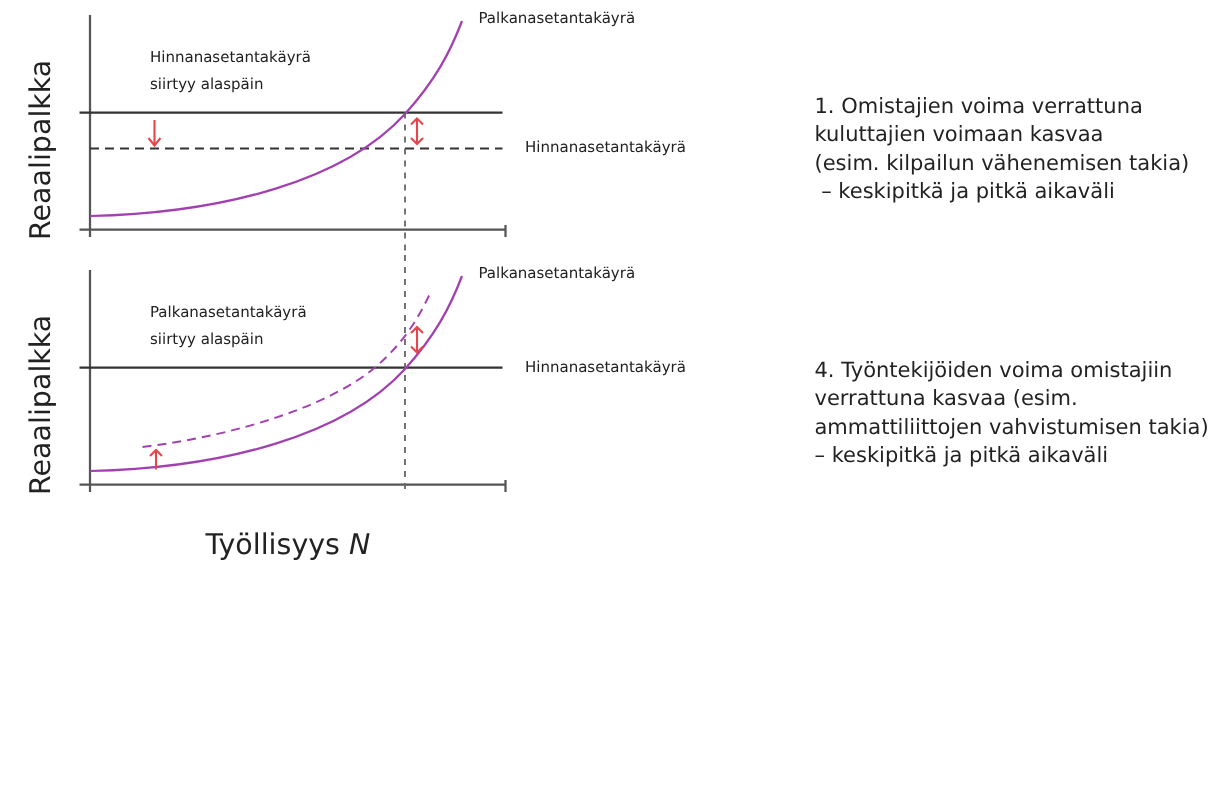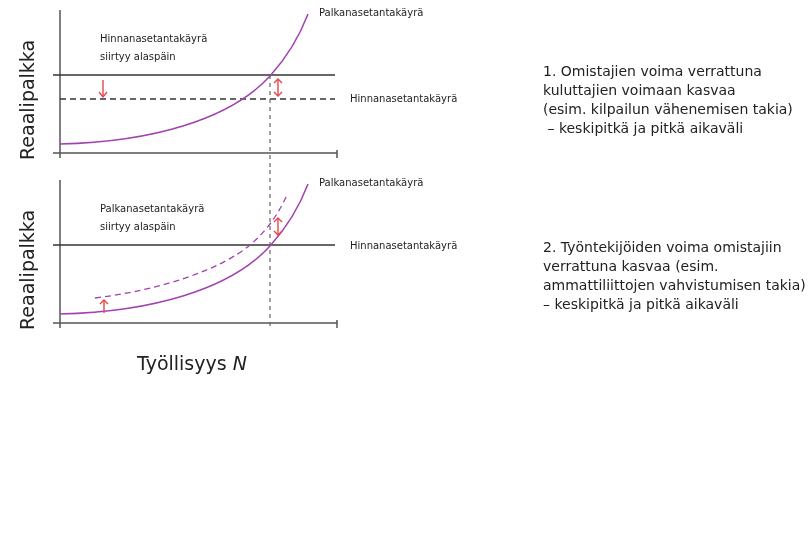--- a/index.html
+++ b/index.html
@@ -67,16 +67,16 @@
 <div class="lbl" style="left:100px; top:200px;">Palkanasetantakäyrä</div>
 <div class="lbl" style="left:100px; top:218px;">siirtyy alaspäin</div>
 <div class="xlab" style="left:137px; top:352px;">
   <span>Työllisyys </span><i>N</i>
 </div>
 
 <div class="note" style="left:543px; top:62px;">1. Omistajien voima verrattuna
 kuluttajien voimaan kasvaa
 (esim. kilpailun vähenemisen takia)
  – keskipitkä ja pitkä aikaväli</div>
-<div class="note" style="left:543px; top:238px;">2. Työntekijöiden voima omistajiin
+<div class="note" style="left:543px; top:238px;">4. Työntekijöiden voima omistajiin
 verrattuna kasvaa (esim.
 ammattiliittojen vahvistumisen takia)
 – keskipitkä ja pitkä aikaväli</div>
 
 </body></html>

